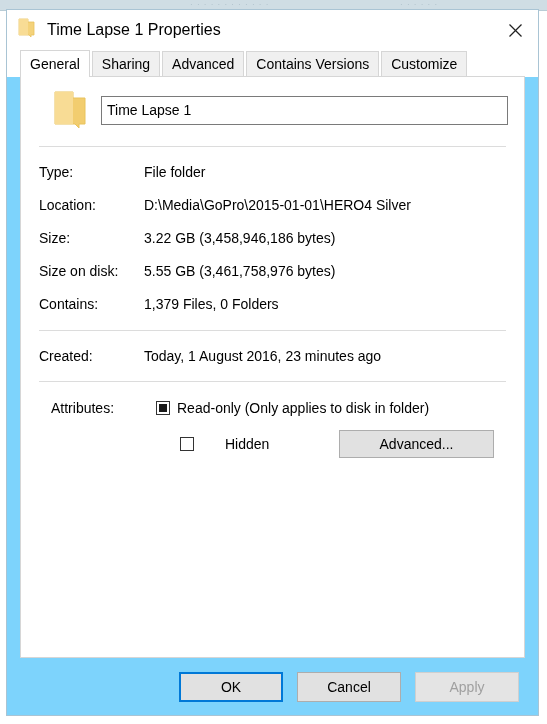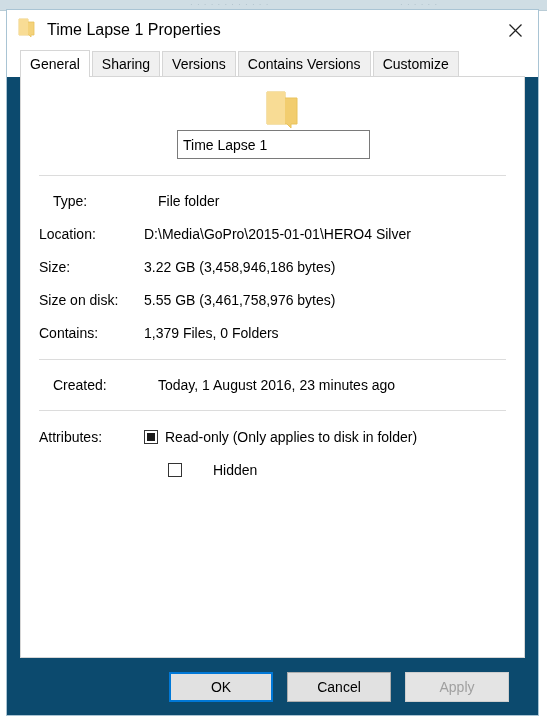--- a/index.html
+++ b/index.html
@@ -44,21 +44,21 @@
     opacity: .55;
   }
 
   
   .dialog {
     position: absolute;
     left: 6px;
     top: 9px;
     width: 533px;
     height: 707px;
-    background: #0c4a6e;
+    background: #7dd3fc;
     border: 1px solid #a9c4d4;
     box-sizing: border-box;
     display: flex;
     flex-direction: column;
   }
 
   .titlebar {
     height: 40px;
     background: #ffffff;
     display: flex;
@@ -131,21 +131,20 @@
     flex: 1 1 auto;
     position: relative;
     margin-top: -1px;
   }
 
   .hdr-row {
     display: flex;
     align-items: center;
     padding-top: 13px;
     padding-left: 18px;
-    flex-direction: column;
   }
   .big-folder {
     width: 62px;
     flex: none;
     display: flex;
     justify-content: center;
   }
   .name-input {
     flex: 1 1 auto;
     height: 29px;
@@ -168,36 +167,37 @@
   .sep.s1 { margin-top: 16px; }
 
   .rows { padding: 0 18px; }
   .prop-row {
     display: flex;
     font-size: 14px;
     color: #000;
     line-height: 18px;
     padding-top: 15px;
   }
-  .prop-row:first-child { padding-top: 16px; margin-left: 14px; }
+  .prop-row:first-child { padding-top: 16px; }
   .prop-label {
     width: 105px;
     flex: none;
     white-space: nowrap;
   }
   .prop-value { white-space: nowrap; }
 
   .group-gap-a { height: 17px; }
   .group-gap-b { height: 16px; }
 
   
   .attr-block {
     padding: 0 18px;
     padding-top: 15px;
     font-size: 14px;
+    margin-left: 12px;
   }
   .attr-line {
     display: flex;
     align-items: center;
     min-height: 22px;
   }
   .attr-line.second { margin-top: 11px; gap: 24px; }
   .attr-label {
     width: 105px;
     flex: none;
@@ -235,21 +235,21 @@
     cursor: default;
   }
 
   
   .footer {
     flex: none;
     height: 57px;
     display: flex;
     align-items: center;
     justify-content: flex-end;
-    padding-right: 29px;
+    padding-right: 19px;
     box-sizing: border-box;
   }
   .btn {
     width: 104px;
     height: 30px;
     background: #e1e1e1;
     border: 1px solid #adadad;
     box-sizing: border-box;
     font-family: "Liberation Sans", sans-serif;
     font-size: 14px;
@@ -289,21 +289,21 @@
       <svg width="15" height="15" viewBox="0 0 15 15">
         <line x1="1.5" y1="1.5" x2="13.5" y2="13.5" stroke="#222" stroke-width="1.3"></line>
         <line x1="13.5" y1="1.5" x2="1.5" y2="13.5" stroke="#222" stroke-width="1.3"></line>
       </svg>
     </div>
   </div>
 
   <div class="tabstrip">
     <div class="tab active">General</div>
     <div class="tab">Sharing</div>
-    <div class="tab">Versions</div>
+    <div class="tab">Advanced</div>
     <div class="tab">Contains Versions</div>
     <div class="tab">Customize</div>
   </div>
 
   <div class="panel">
 
     <div class="hdr-row">
       <div class="big-folder">
         <svg width="34" height="40" viewBox="0 0 34 40">
           <path d="M2 2 h18 l0 6 h12 v26 h-6 l0 4 -4 -4 h-20 z" fill="#f2cd6f" stroke="#e9c35d" stroke-width="1"></path>
@@ -354,20 +354,21 @@
     <div class="attr-block">
       <div class="attr-line">
         <div class="attr-label">Attributes:</div>
         <div class="cb indeterminate"></div>
         <div class="cb-text">Read-only (Only applies to disk in folder)</div>
       </div>
       <div class="attr-line second">
         <div class="attr-label"></div>
         <div class="cb"></div>
         <div class="cb-text">Hidden</div>
+        <button class="advanced-btn">Advanced...</button>
       </div>
     </div>
 
   </div>
 
   <div class="footer">
     <button class="btn default">OK</button>
     <button class="btn">Cancel</button>
     <button class="btn disabled">Apply</button>
   </div>

